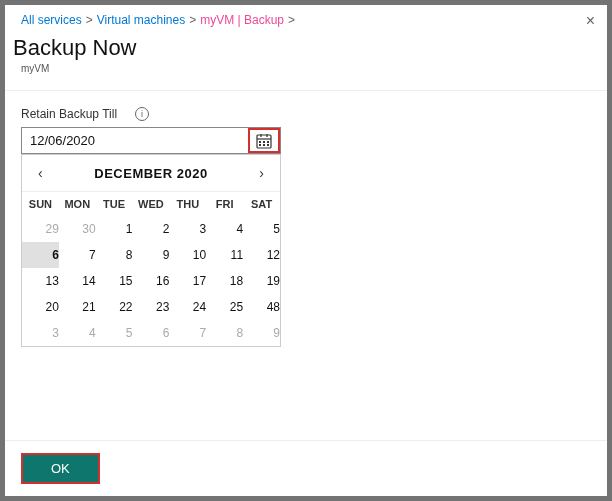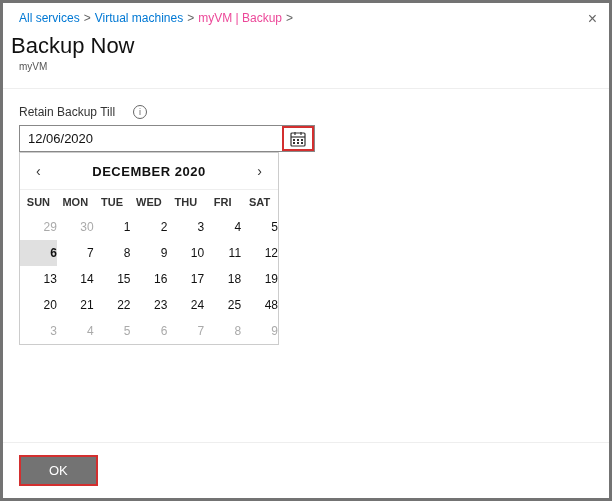--- a/index.html
+++ b/index.html
@@ -9,21 +9,21 @@
       display: flex;
       justify-content: center;
       align-items: center;
       min-height: 100vh;
       font-size: 13px;
     }
     .panel {
       background: #fff;
       width: 612px;
       min-height: 501px;
-      border: 3px solid #737373;
+      border: 5px solid #737373;
       position: relative;
       padding: 0;
     }
     .breadcrumb {
       display: flex;
       align-items: center;
       padding: 8px 16px 4px 16px;
       font-size: 12px;
       color: #0078d4;
       gap: 4px;
@@ -86,21 +86,21 @@
       border-radius: 50%;
       border: 1px solid #666;
       font-size: 9px;
       color: #666;
       cursor: pointer;
     }
     .date-input-wrapper {
       position: relative;
       display: flex;
       align-items: center;
-      width: 296px;
+      width: 260px;
       border: 1px solid #888;
       margin-bottom: 0;
     }
     .date-input {
       width: 100%;
       padding: 5px 36px 5px 8px;
       font-size: 13px;
       border: none;
       outline: none;
       color: #111;
@@ -177,21 +177,21 @@
     .panel-footer {
       position: absolute;
       bottom: 0;
       left: 0;
       right: 0;
       padding: 12px 16px;
       border-top: 1px solid #eee;
       background: #fff;
     }
     .ok-btn {
-      background: #737373;
+      background: #0f766e;
       color: #fff;
       border: 2px solid #d32f2f;
       padding: 6px 28px;
       font-size: 13px;
       cursor: pointer;
       font-weight: 500;
     }
   </style>
 </head>
 <body>

